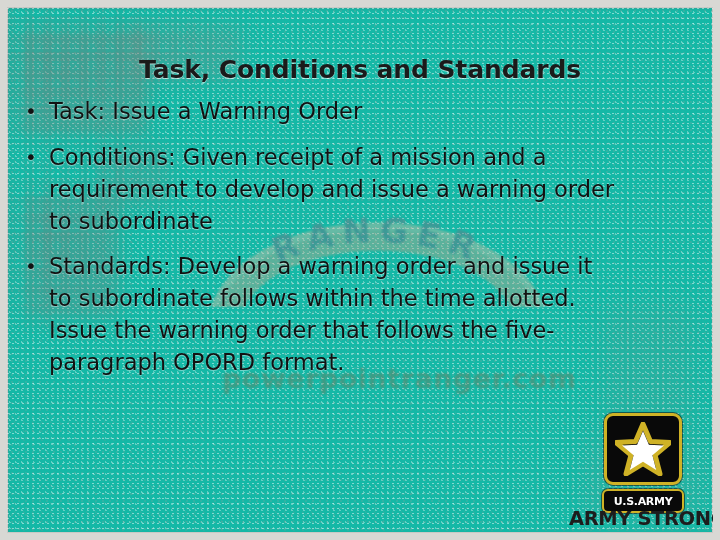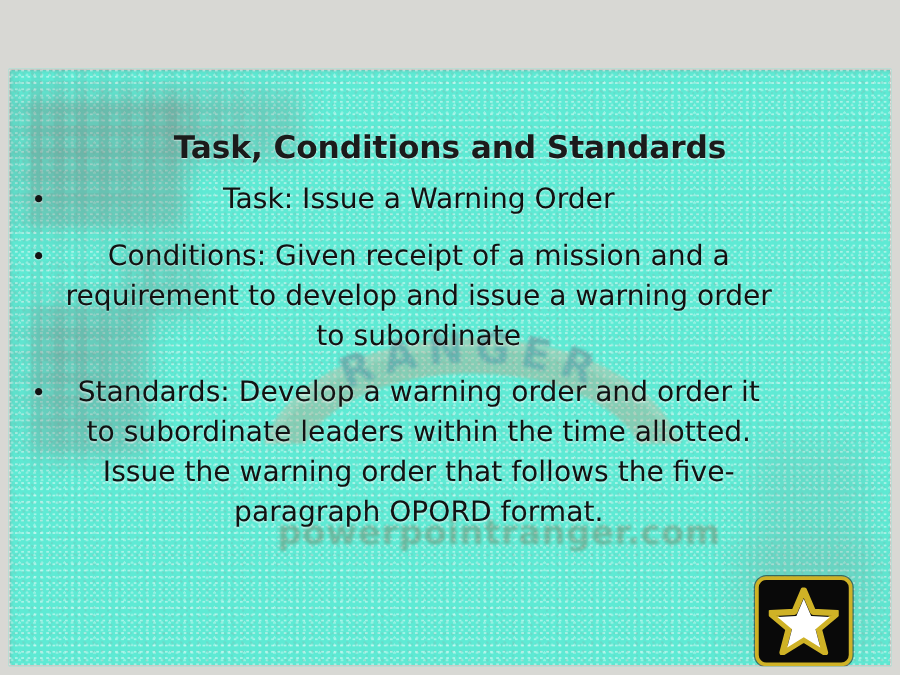--- a/index.html
+++ b/index.html
@@ -23,26 +23,25 @@
   
   .frame-outer {
     position: absolute;
     inset: 0;
     background: #d8d8d4;
     z-index: 1;
   }
   .frame-inner {
     position: absolute;
     left: 7px; top: 7px; right: 7px; bottom: 7px;
-    background: #5eead4;
+    background: #14b8a6;
     box-shadow: inset 0 0 0 1px #c9c9c5,
                 inset 1px 1px 3px rgba(120,120,118,.55);
     z-index: 2;
     overflow: hidden;
-    margin-top: 48px;
   }
 
   
   .grain {
     position: absolute;
     inset: 0;
     z-index: 3;
     background-image:
       radial-gradient(circle at 20% 30%, rgba(255,255,255,.55) 0 1px, transparent 1px),
       radial-gradient(circle at 70% 60%, rgba(160,160,155,.25) 0 1px, transparent 1px),
@@ -166,21 +165,20 @@
     flex: 0 0 auto;
     width: 24px;
     font-size: 20px;
     line-height: 32px;
     text-align: left;
     color: #121212;
   }
   .bullet-text {
     flex: 1 1 auto;
     padding-right: 4px;
-    text-align: center;
   }
   .bullet.b1 { margin-bottom: 14px; }
   .bullet.b2 { margin-bottom: 13px; }
 
   
   .army-logo {
     position: absolute;
     z-index: 9;
     left: 594px;
     top: 406px;
@@ -293,32 +291,35 @@
           <span class="bullet-text">Task: Issue a Warning Order</span>
         </div>
 
         <div class="bullet b2">
           <span class="bullet-dot">•</span>
           <span class="bullet-text">Conditions: Given receipt of a mission and a requirement to develop and issue a warning order to subordinate</span>
         </div>
 
         <div class="bullet b3">
           <span class="bullet-dot">•</span>
-          <span class="bullet-text">Standards: Develop a warning order and order it to subordinate leaders within the time allotted. Issue the warning order that follows the five-paragraph OPORD format.</span>
+          <span class="bullet-text">Standards: Develop a warning order and issue it to subordinate follows within the time allotted. Issue the warning order that follows the five-paragraph OPORD format.</span>
         </div>
 
       </div>
 
       <div class="army-logo">
         <div class="star-box">
           <svg width="56" height="54" viewBox="0 0 56 54" aria-hidden="true">
             <polygon points="28,2 35.5,19.5 55,20.5 40,33 45,52 28,41.5 11,52 16,33 1,20.5 20.5,19.5" fill="none" stroke="#cfb226" stroke-width="5" stroke-linejoin="round"></polygon>
             <polygon points="28,9 33.9,22.8 49,23.6 37.4,33.3 41.2,47.9 28,39.8 14.8,47.9 18.6,33.3 7,23.6 22.1,22.8" fill="#ffffff"></polygon>
           </svg>
         </div>
+        <div class="usarmy-box">
+          <span class="usarmy-text">U.S.ARMY</span>
+        </div>
       </div>
 
       <div class="army-strong">
         <span>ARMY STRONG.</span>
       </div>
 
     </div>
   </div>
 </div>
 

